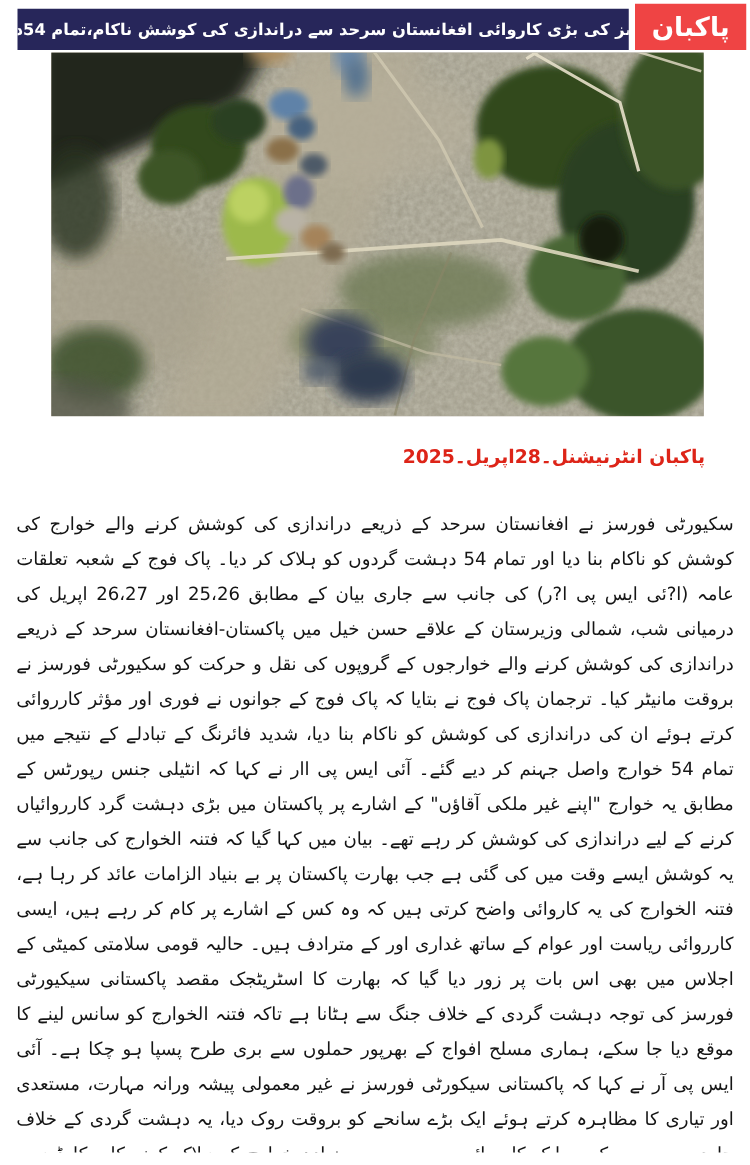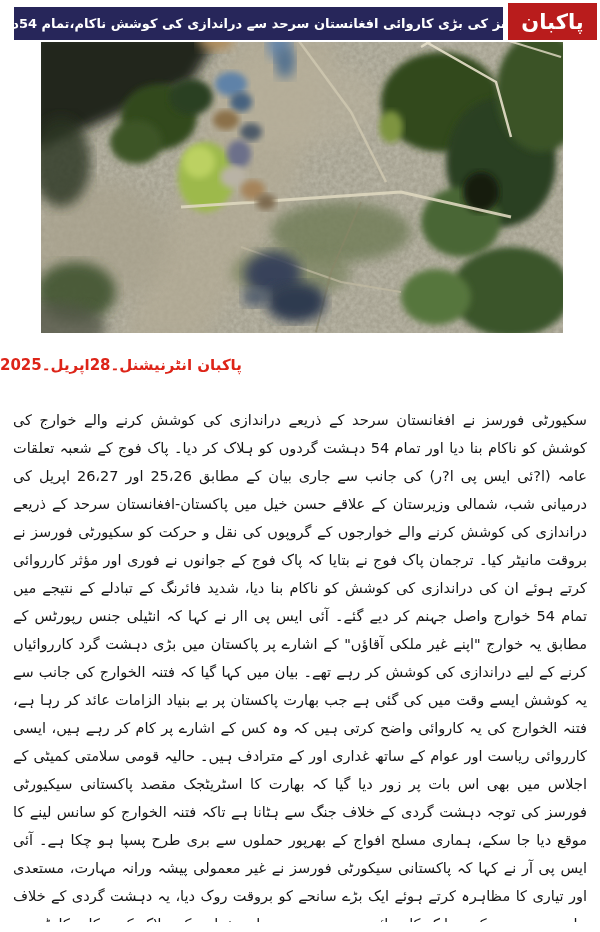--- a/index.html
+++ b/index.html
@@ -15,34 +15,34 @@
   .headline-bar {
     position:absolute; top:7px; left:14px; width:489px; height:33px;
     background:#27265a;
     color:#ffffff; direction:rtl;
     display:flex; align-items:center; justify-content:center;
     font-size:13px; font-weight:bold; white-space:nowrap; overflow:hidden;
     padding:0 6px;
   }
   .logo-box {
     position:absolute; top:3px; right:3px; width:89px; height:37px;
-    background:#b91c1c;
+    background:#ef4444;
     color:#ffffff; display:flex; align-items:center; justify-content:center;
     font-size:21px; font-weight:bold; direction:rtl;
   }
   
   .photo-wrap {
     position:absolute; top:42px; left:41px; width:522px; height:291px;
     overflow:hidden; background:#9e998a;
   }
   .photo-wrap svg { display:block; }
   
   .caption {
     position:absolute; top:356px; left:0; width:564px;
-    text-align:left; direction:rtl;
+    text-align:right; direction:rtl;
     color:#dd2418; font-weight:bold; font-size:15px;
   }
   
   .article {
     position:absolute; top:406px; left:13px; width:574px; height:516px;
     direction:rtl;
     text-align:justify; text-align-last:center;
     font-size:14.5px; line-height:28px; color:#151515;
     overflow:hidden;
   }

